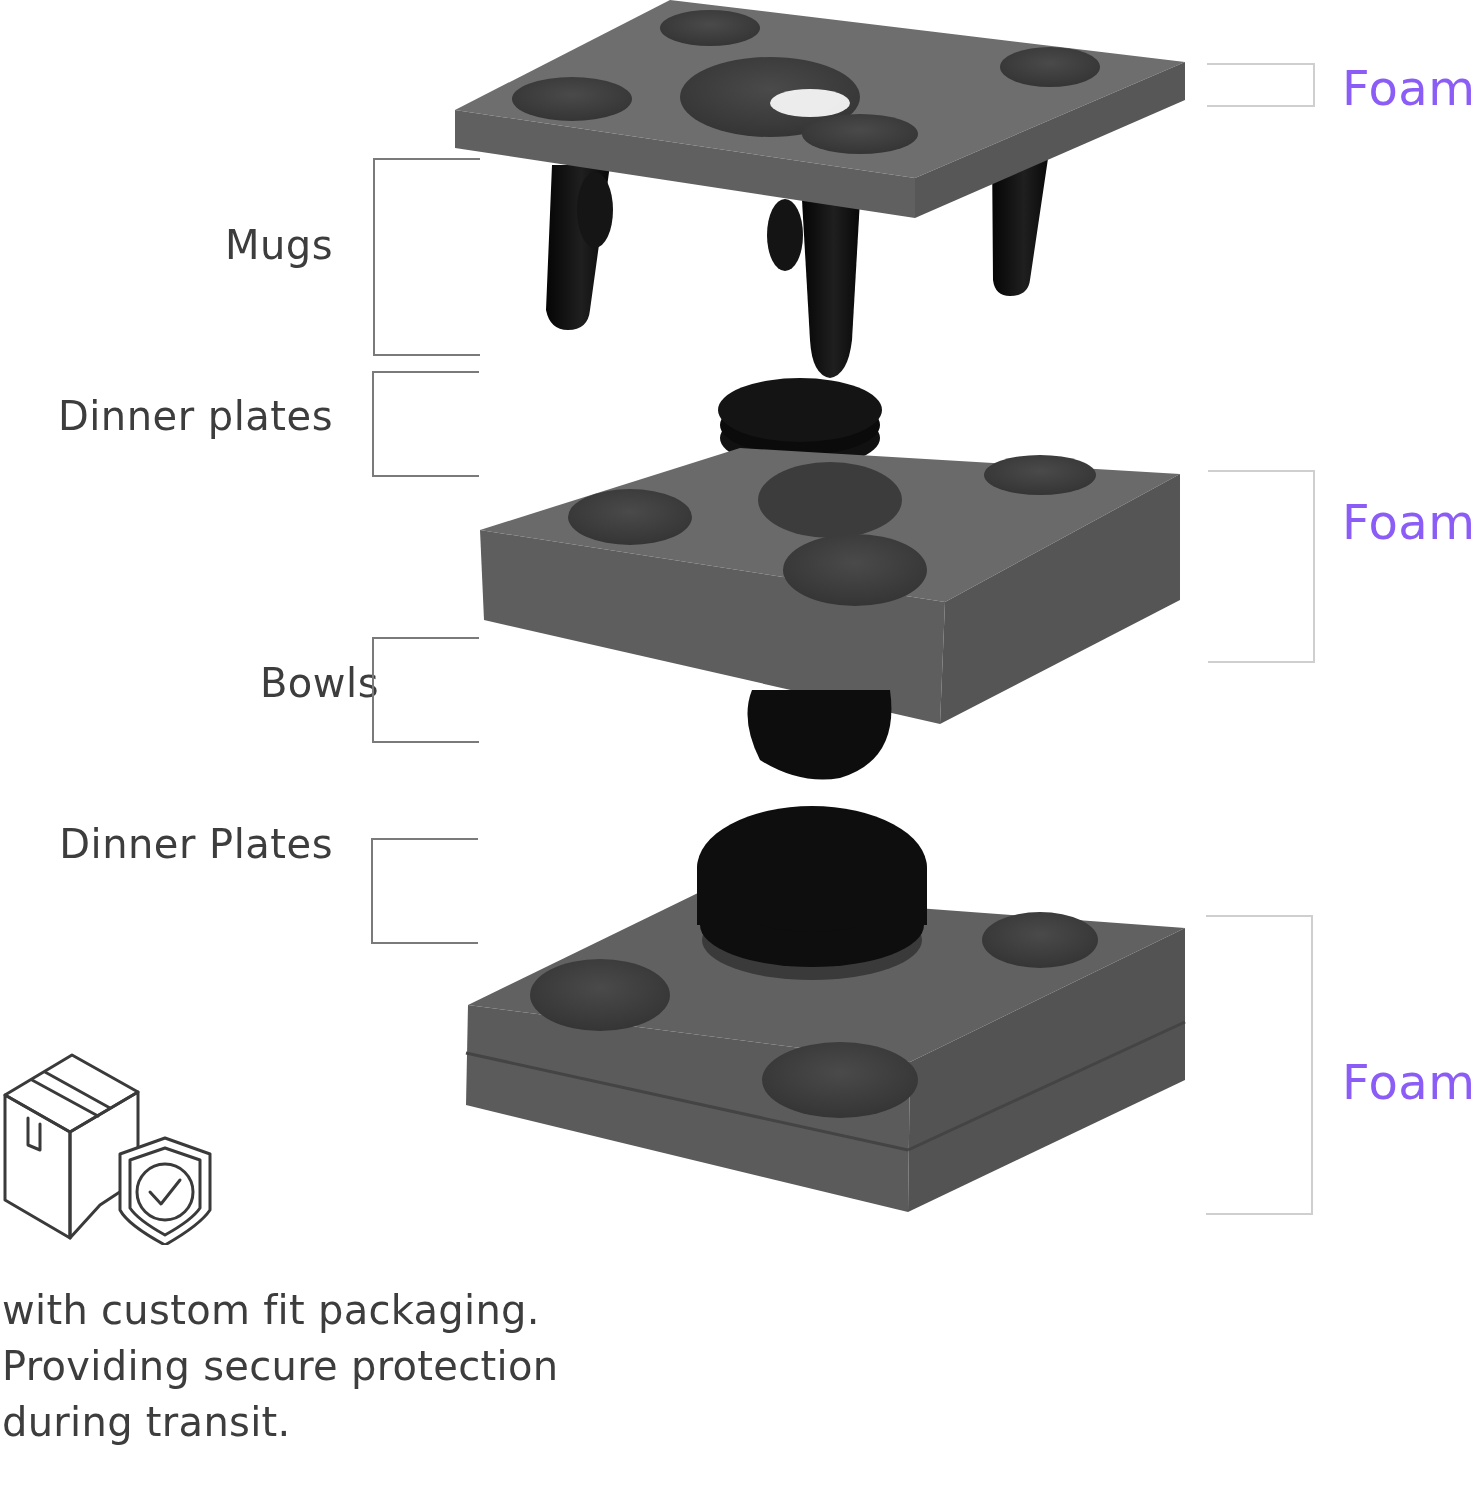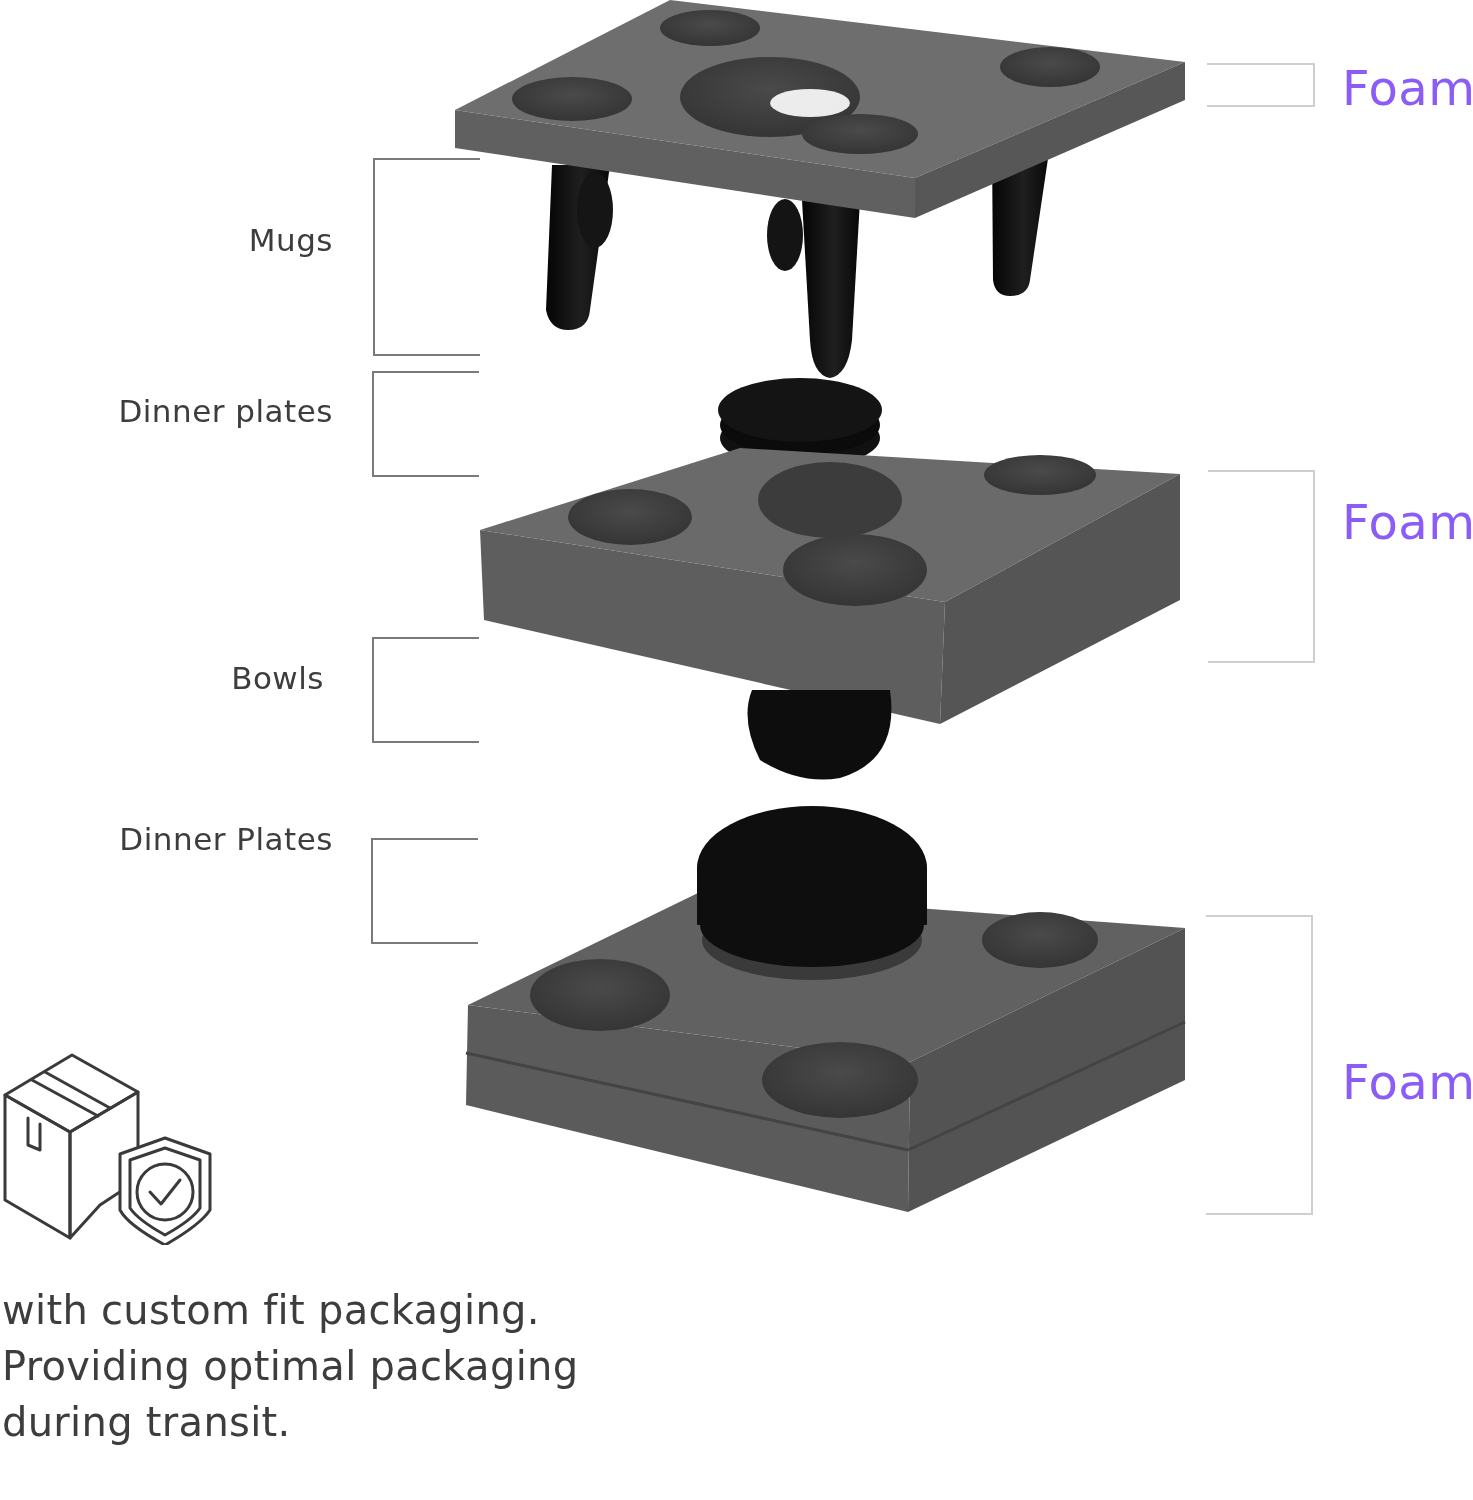--- a/index.html
+++ b/index.html
@@ -1,30 +1,30 @@
 <!DOCTYPE html>
 <html><head>
 <meta charset="utf-8">
 <style>
   html, body { margin: 0; padding: 0; background: #ffffff; }
   body { width: 1473px; height: 1500px; position: relative; overflow: hidden; font-family: "DejaVu Sans", sans-serif; }
   .abs { position: absolute; }
-  .label-left { position: absolute; color: #3d3d3d; font-size: 31px; white-space: nowrap; letter-spacing: 0.5px; }
+  .label-left { position: absolute; color: #3d3d3d; font-size: 40px; white-space: nowrap; letter-spacing: 0.5px; }
   .label-right { position: absolute; color: #8b5cf6; font-size: 48px; white-space: nowrap; letter-spacing: 0.5px; }
   .bracket-left { position: absolute; border: 2px solid #7a7a7a; border-right: none; box-sizing: border-box; }
   .bracket-right { position: absolute; border: 2px solid #cfcfcf; border-left: none; box-sizing: border-box; }
   .caption { position: absolute; left: 2px; top: 1282px; width: 720px; color: #3d3d3d; font-size: 40px; line-height: 56px; letter-spacing: 0.3px; }
   svg { display: block; }
 </style>
 </head>
 <body>
 
 <div class="label-left" style="right:1140px; top:222px;">Mugs</div>
 <div class="label-left" style="right:1140px; top:393px;">Dinner plates</div>
-<div class="label-left" style="right:1149px; top:660px;">Bowls</div>
+<div class="label-left" style="right:1094px; top:660px;">Bowls</div>
 <div class="label-left" style="right:1140px; top:821px;">Dinner Plates</div>
 
 <div class="bracket-left" style="left:373px; top:158px; width:107px; height:198px;"></div>
 <div class="bracket-left" style="left:372px; top:371px; width:107px; height:106px;"></div>
 <div class="bracket-left" style="left:372px; top:637px; width:107px; height:106px;"></div>
 <div class="bracket-left" style="left:371px; top:838px; width:107px; height:106px;"></div>
 
 <div class="bracket-right" style="left:1207px; top:63px; width:108px; height:44px;"></div>
 <div class="bracket-right" style="left:1208px; top:470px; width:107px; height:193px;"></div>
 <div class="bracket-right" style="left:1206px; top:915px; width:107px; height:300px;"></div>
@@ -122,15 +122,15 @@
     <polyline points="28,68 28,95 40,100 40,74"></polyline>
     <path d="M165,88 L210,104 L210,160 Q200,175 165,195 Q128,175 120,160 L120,104 Z" fill="#ffffff"></path>
     <path d="M165,98 L200,110 L200,158 Q192,170 165,185 Q138,170 130,158 L130,110 Z"></path>
     <circle cx="165" cy="142" r="28"></circle>
     <polyline points="150,142 161,154 180,130"></polyline>
   </svg>
 </div>
 
 <div class="caption">
   <div>with custom fit packaging.</div>
-  <div>Providing optimal packaging</div>
+  <div>Providing secure protection</div>
   <div>during transit.</div>
 </div>
 
 </body></html>

